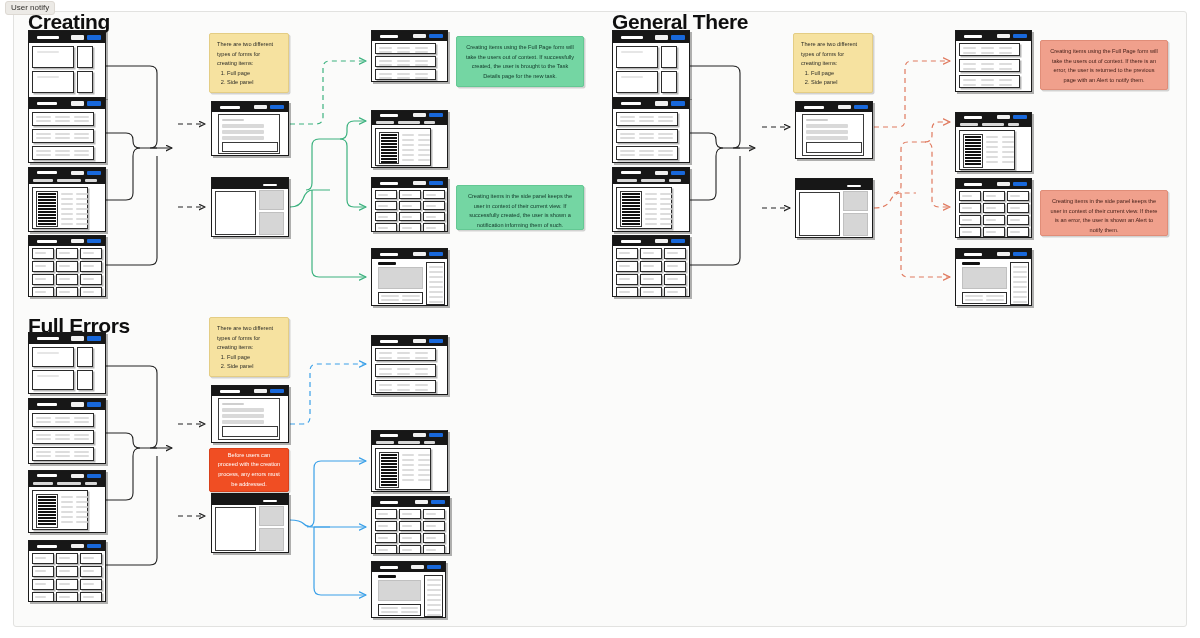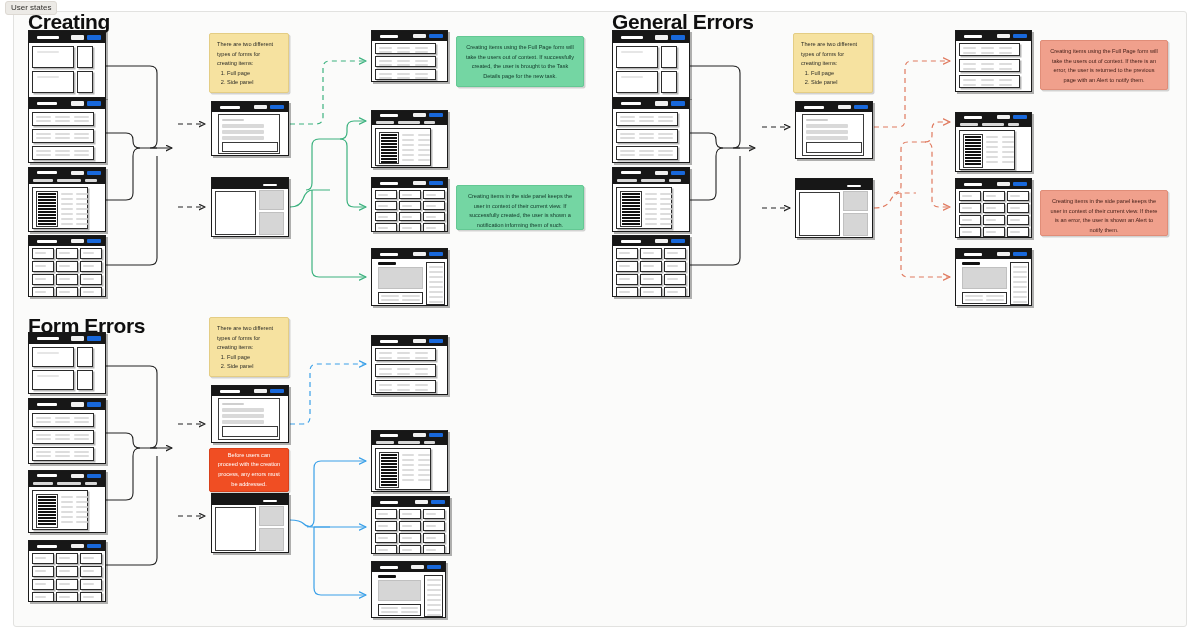--- a/index.html
+++ b/index.html
@@ -108,21 +108,21 @@
   .note li{ margin:0; }
   .note p{ margin:0; }
 
   
   .conn{ position:absolute; left:0; top:0; width:1200px; height:638px; pointer-events:none; overflow:visible; }
 </style>
 </head>
 <body>
 
 <div id="board-frame"></div>
-<div id="board-badge">User states</div>
+<div id="board-badge">User notify</div>
 
 <svg class="conn" xmlns="http://www.w3.org/2000/svg">
   <defs>
     <marker id="ah-g" markerWidth="7" markerHeight="7" refX="5.6" refY="3" orient="auto">
       <path d="M0,0.4 L5.6,3 L0,5.6" fill="none" stroke="#3cb27f" stroke-width="1.1" stroke-linecap="round" stroke-linejoin="round"></path>
     </marker>
     <marker id="ah-k" markerWidth="7" markerHeight="7" refX="5.6" refY="3" orient="auto">
       <path d="M0,0.4 L5.6,3 L0,5.6" fill="none" stroke="#222" stroke-width="1.1" stroke-linecap="round" stroke-linejoin="round"></path>
     </marker>
     <marker id="ah-r" markerWidth="7" markerHeight="7" refX="5.6" refY="3" orient="auto">
@@ -190,22 +190,22 @@
   </g>
   <g fill="none" stroke="#3aa0e8" stroke-width="1.2">
     <path d="M290,520 Q300,520 304,524 Q307,527 314,527 H330"></path>
     <path d="M307,527 Q314,527 314,520 V468 Q314,461 321,461 H366" marker-end="url(#ah-b)"></path>
     <path d="M314,527 H366" marker-end="url(#ah-b)"></path>
     <path d="M314,527 V588 Q314,595 321,595 H366" marker-end="url(#ah-b)"></path>
   </g>
 </svg>
 
 <div class="section-title" style="left:28px; top:11px;">Creating</div>
-<div class="section-title" style="left:612px; top:11px;">General Errors</div>
-<div class="section-title" style="left:28px; top:315px;">Form Errors</div>
+<div class="section-title" style="left:612px; top:11px;">General There</div>
+<div class="section-title" style="left:28px; top:315px;">Full Errors</div>
 
 <div class="wf" style="left:28px; top:30px; width:78px; height:68px;">
   <div class="bar" style="height:12px;">
       <div class="logo" style="width:22px;"></div>
       <div class="spacer"></div>
       <div class="pill-w"></div>
       <div class="pill-b"></div>
     </div>
   <div class="body" style="top:12px;">
     <div class="box" style="left:3px; top:3px; width:42px; height:22px;">

